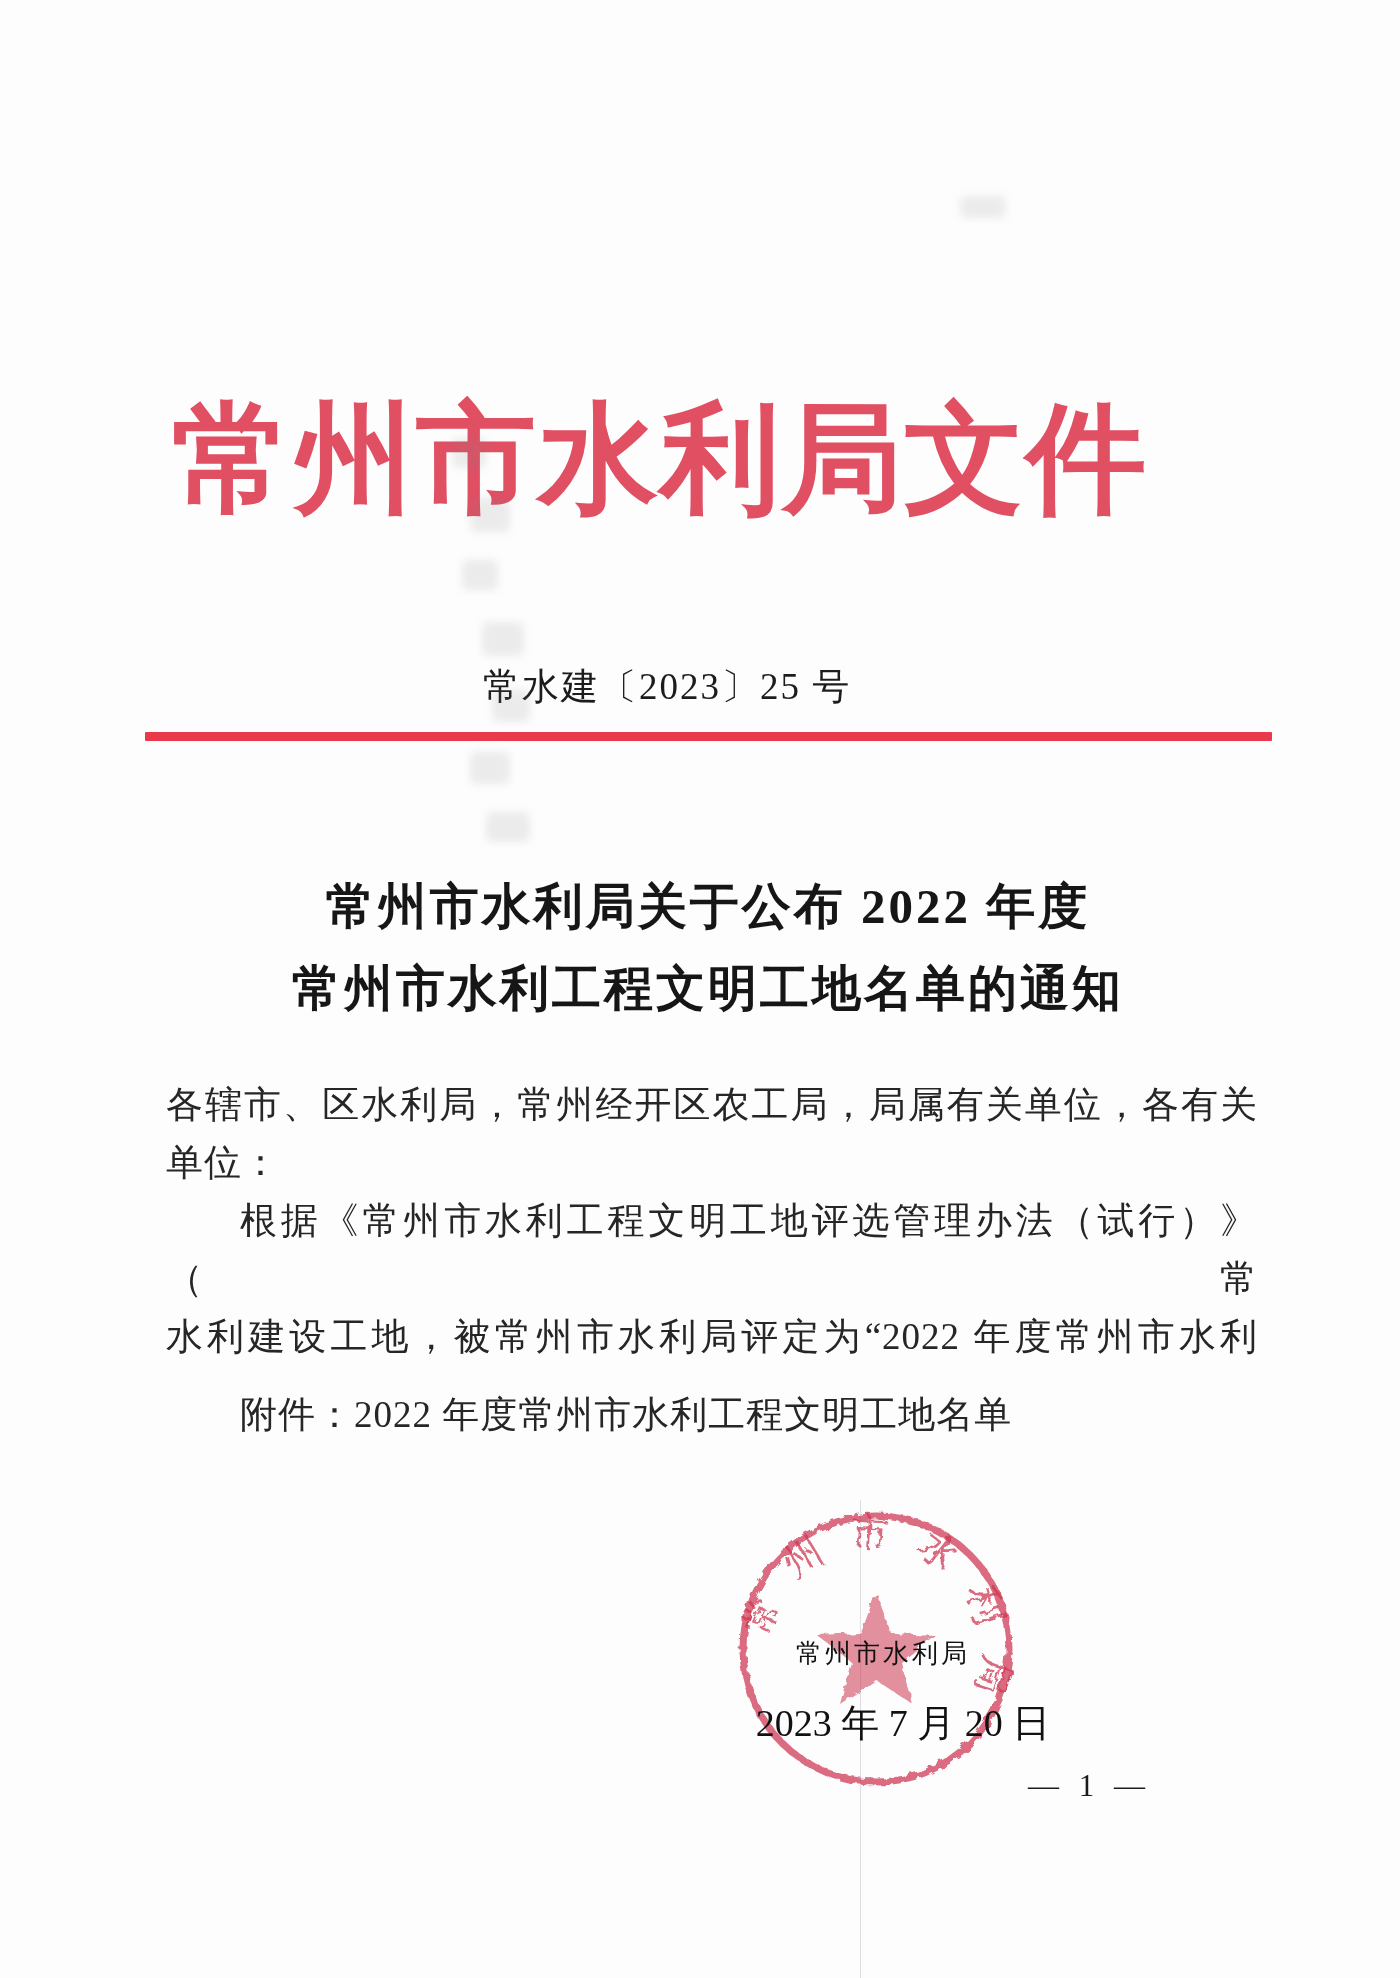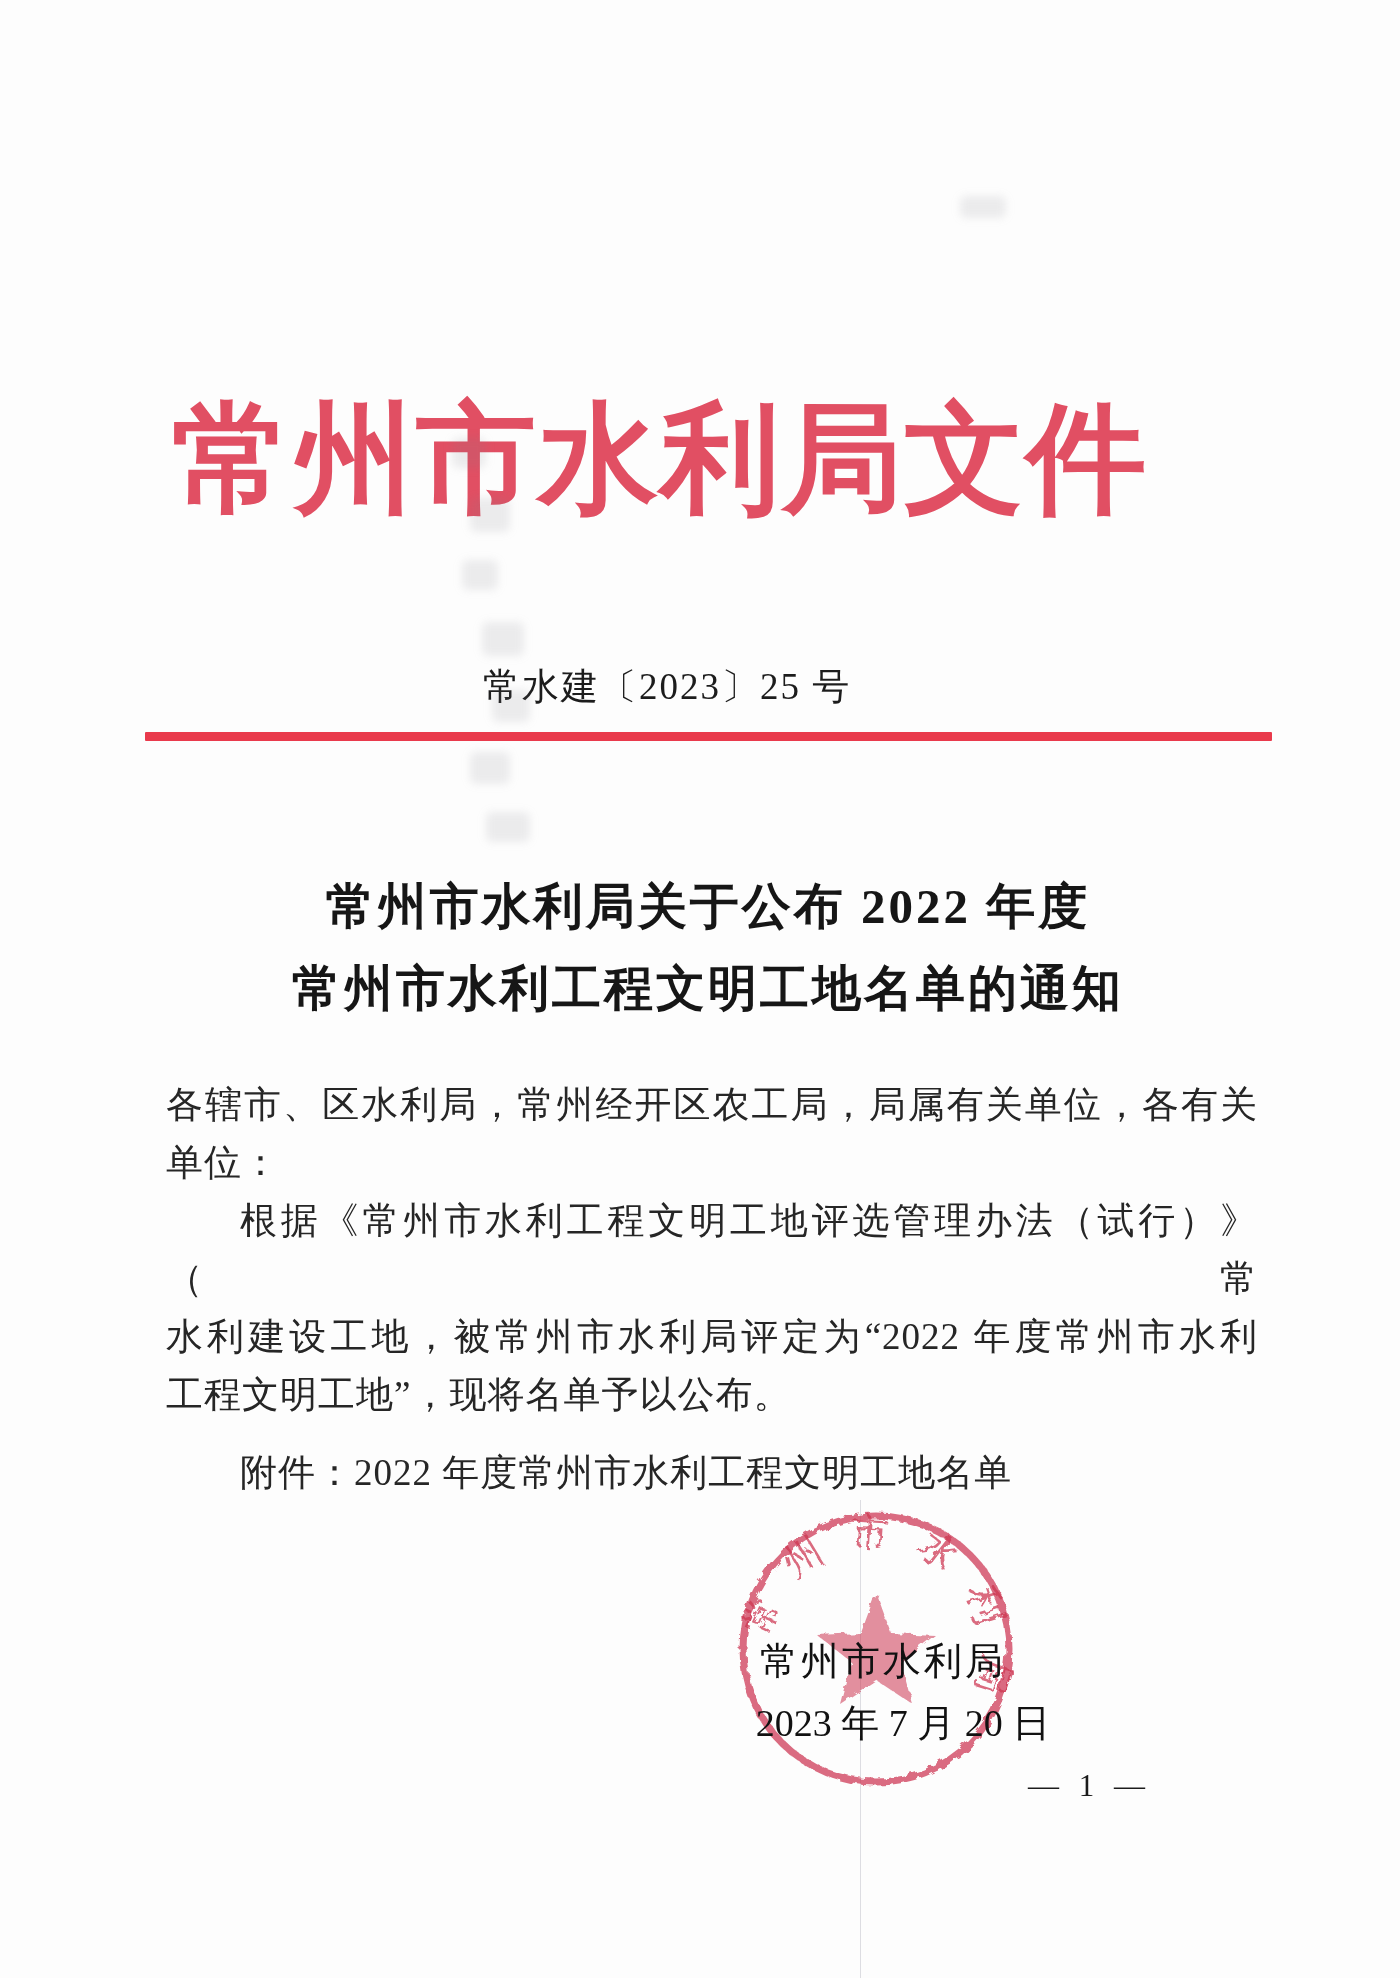--- a/index.html
+++ b/index.html
@@ -64,21 +64,21 @@
   
   .seal{
     position:absolute;top:1506px;left:733px;width:286px;height:286px;
     z-index:1;
   }
 
   
   .signer{
     position:absolute;top:1636px;left:733px;width:300px;
     text-align:center;
-    font-size:38px;color:#111;z-index:2;
+    font-size:26px;color:#111;z-index:2;
     letter-spacing:3px;white-space:nowrap;
   }
   .sign-date{
     position:absolute;top:1698px;left:733px;width:340px;
     text-align:center;
     font-size:38px;color:#111;z-index:2;
     white-space:nowrap;
   }
 
   
@@ -122,21 +122,20 @@
   <div class="main-title">
     <div>常州市水利局关于公布 2022 年度</div>
     <div>常州市水利工程文明工地名单的通知</div>
   </div>
 
   <div class="body-text">
     <div class="line just">各辖市、区水利局，常州经开区农工局，局属有关单位，各有关</div>
     <div class="line">单位：</div>
     <div class="line just indent">根据《常州市水利工程文明工地评选管理办法（试行）》（常</div>
     <div class="line just">水利建设工地，被常州市水利局评定为“2022 年度常州市水利</div>
-    <div class="line">工程文明工地”，现将名单予以公布。</div>
     <div class="line indent attachment">附件：2022 年度常州市水利工程文明工地名单</div>
   </div>
 
   <div class="seal">
     <svg width="286" height="286" viewBox="0 0 286 286">
       <defs>
         <filter id="rough" x="-10%" y="-10%" width="120%" height="120%">
           <feTurbulence type="fractalNoise" baseFrequency="0.12" numOctaves="2" result="n"></feTurbulence>
           <feDisplacementMap in="SourceGraphic" in2="n" scale="7"></feDisplacementMap>
         </filter>

